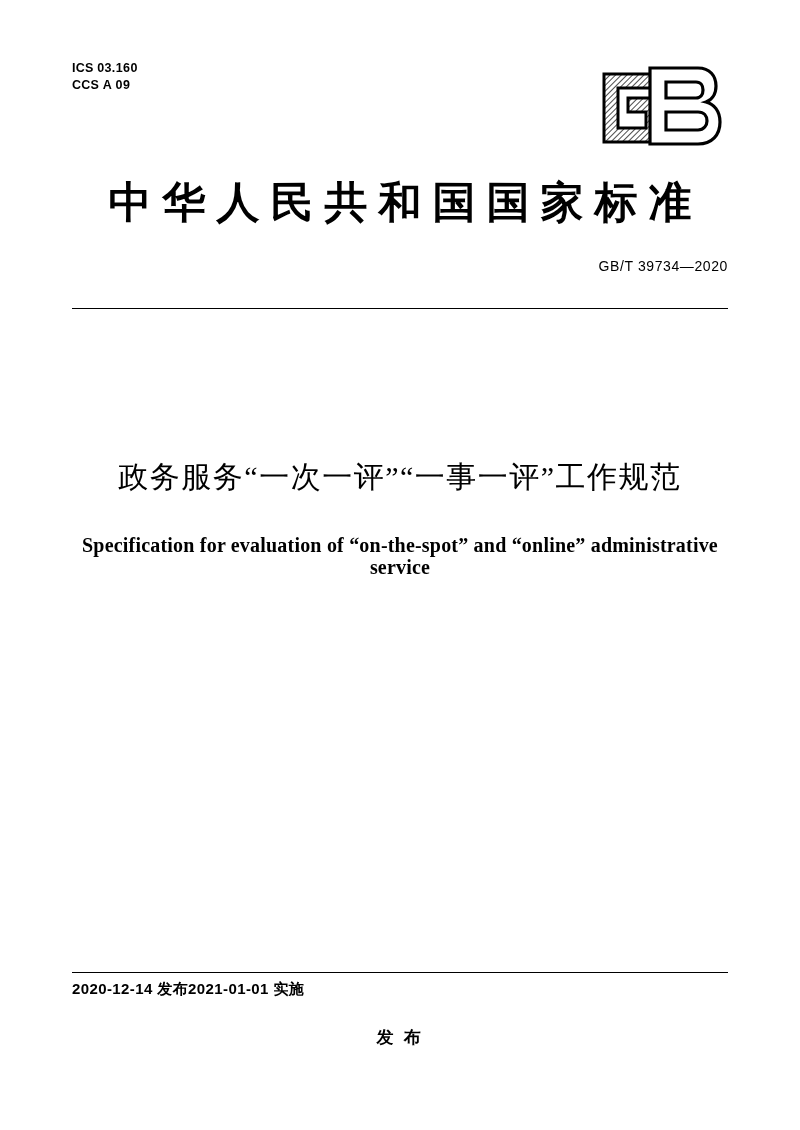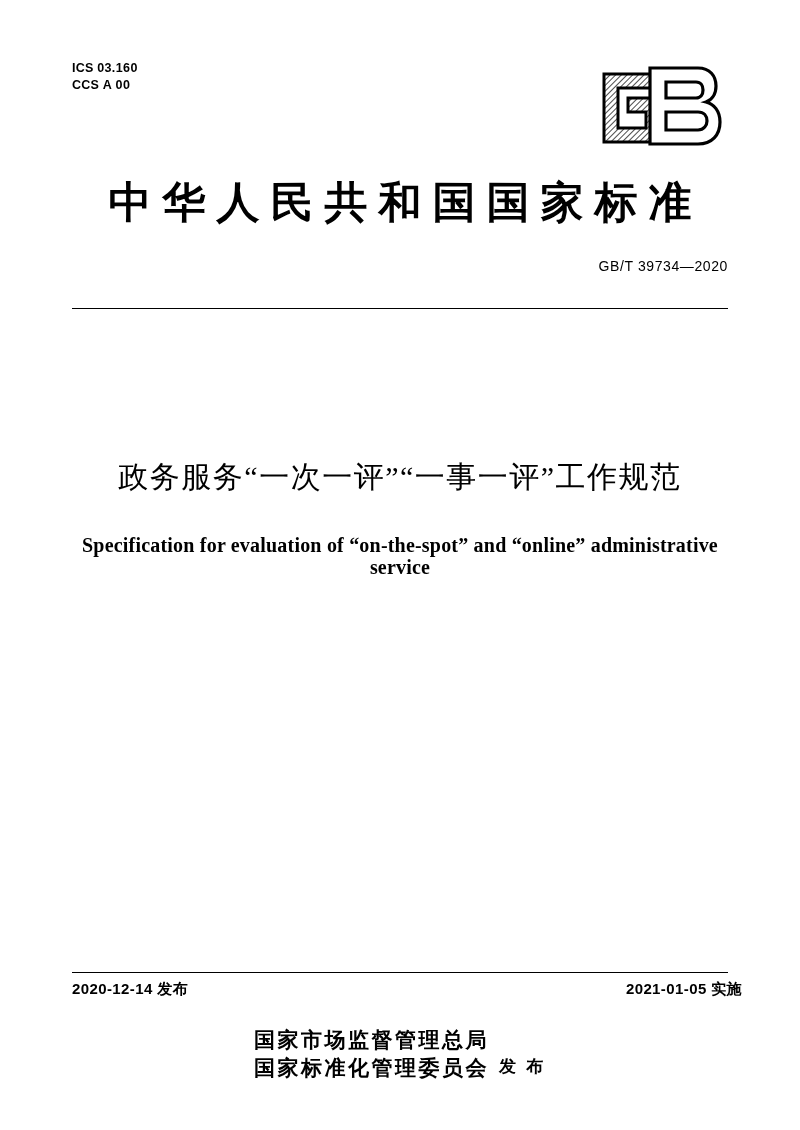--- a/index.html
+++ b/index.html
@@ -101,24 +101,23 @@
     font-family: "Liberation Serif", serif;
     font-weight: bold;
     font-size: 20px;
     letter-spacing: 0.2px;
     line-height: 22px;
   }
   
   .date-row {
     position: absolute;
     left: 72px;
-    right: 58px;
+    right: 72px;
     top: 964px;
     display: flex;
-    justify-content: space-between;
     align-items: baseline;
     font-family: "Liberation Sans", sans-serif;
     font-weight: bold;
     font-size: 15px;
     letter-spacing: 0.4px;
   }
   
   .issuers {
     position: absolute;
     left: 0;
@@ -150,21 +149,21 @@
 
 <div class="page">
 
   <div class="codes">
     <div class="code-line">
       <span>ICS</span>
       <span class="num">03.160</span>
     </div>
     <div class="code-line">
       <span>CCS</span>
-      <span class="num">A 00</span>
+      <span class="num">A 09</span>
     </div>
   </div>
 
   <div class="gb-logo">
     <svg viewBox="0 0 170 88" width="170" height="88" aria-hidden="true">
       <defs>
         <pattern id="hatch" width="4" height="4" patternUnits="userSpaceOnUse" patternTransform="rotate(45)">
           <rect width="4" height="4" fill="#ffffff"></rect>
           <line x1="0" y1="0" x2="0" y2="4" stroke="#000000" stroke-width="1.4"></line>
         </pattern>
@@ -186,24 +185,20 @@
   <hr class="rule rule-top">
 
   <div class="doc-title-cn">政务服务“一次一评”“一事一评”工作规范</div>
 
   <div class="doc-title-en">Specification for evaluation of “on-the-spot” and “online” administrative service</div>
 
   <hr class="rule rule-bottom">
 
   <div class="date-row">
     <span>2020-12-14 发布</span>
-    <span>2021-01-05 实施</span>
+    <span>2021-01-01 实施</span>
   </div>
 
   <div class="issuers">
-    <div class="issuer-names">
-      <div>国家市场监督管理总局</div>
-      <div>国家标准化管理委员会</div>
-    </div>
     <div class="issue-verb">发 布</div>
   </div>
 
 </div>
 
 </body></html>

